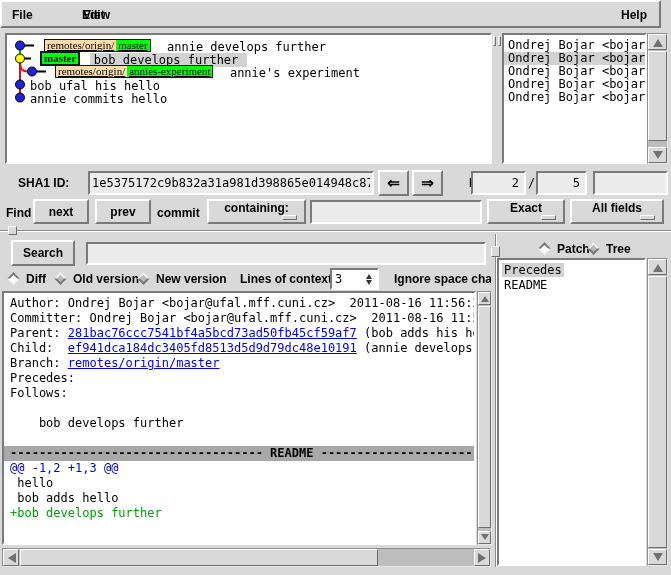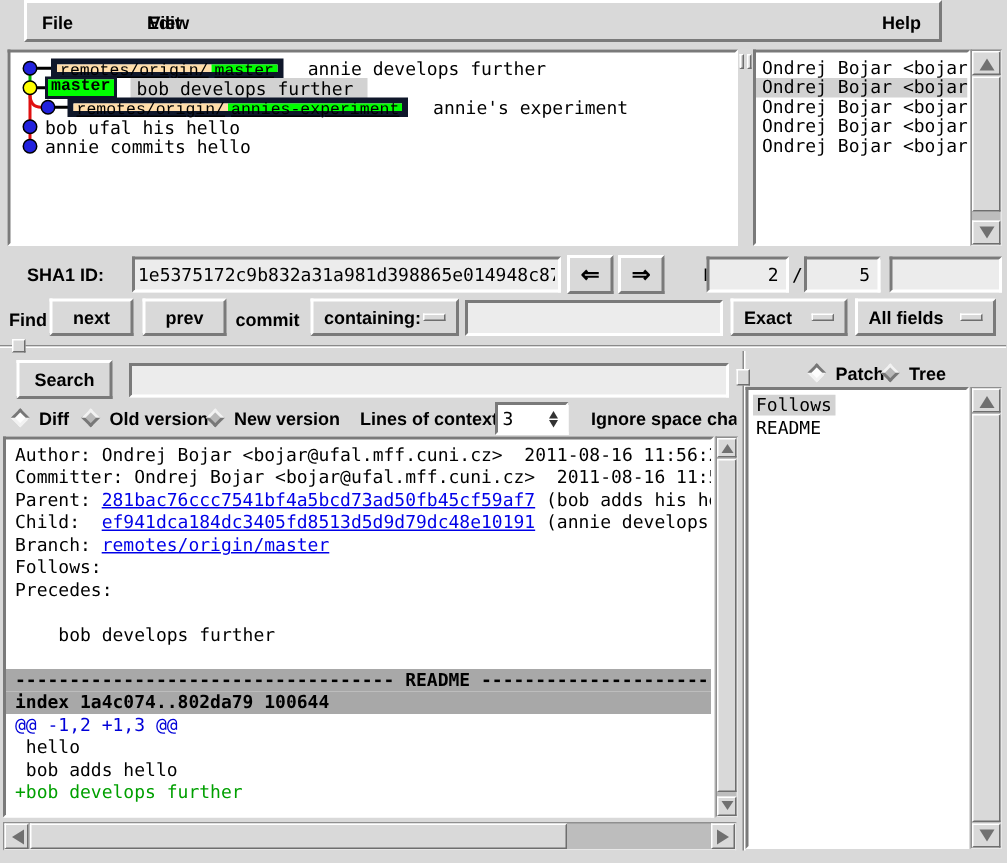--- a/index.html
+++ b/index.html
@@ -8,29 +8,29 @@
          font-family: "Liberation Sans", sans-serif; overflow: hidden; }
   .abs { position: absolute; }
   .b   { font-weight: bold; font-size: 12px; color: #000; }
   .mono{ font-family: "DejaVu Sans Mono", monospace; font-size: 12px; color: #000; }
   .raised { background: #d9d9d9; border: 2px solid; border-color: #ffffff #7a7a7a #7a7a7a #ffffff; }
   .sunken { border: 2px solid; border-color: #7a7a7a #ffffff #ffffff #7a7a7a; }
   .entry  { background: #ececec; font-family: "DejaVu Sans Mono", monospace; font-size: 12px; color:#000; outline:none; }
   .white  { background: #ffffff; }
   .btn { display: flex; align-items: center; justify-content: center;
          font-weight: bold; font-size: 12px; color: #000; cursor: default; }
-  .omenu { display: flex; align-items: center; padding: 0 7px; font-weight: bold; font-size: 12px; color:#000; }
+  .omenu { display: flex; align-items: center; padding: 0 7px; font-weight: bold; font-size: 12px; color:#000;flex-direction:column; }
   .omenu .ind { width: 15px; height: 5px; background: #d9d9d9; margin-left: auto;
                 border: 1px solid; border-color: #fff #6e6e6e #6e6e6e #fff; }
   .diamond { width: 9px; height: 9px; transform: rotate(45deg); background: #b9b9b9;
              border: 2px solid; border-color: #f2f2f2 #777 #777 #f2f2f2; }
   .diamond.on { background: #fdfdfd; border-color: #777 #f2f2f2 #f2f2f2 #777; }
   .grow { position: absolute; height: 13px; line-height: 13px; white-space: nowrap; }
-  .tag { display: inline-flex; border: 4px solid #0f172a; height: 13px; line-height: 11px;
-         font-family: Liberation Mono, monospace; font-size: 11px; vertical-align: top; }
+  .tag { display: inline-flex; border: 1px solid #0f172a; height: 13px; line-height: 11px;
+         font-family: Liberation Serif, serif; font-size: 11px; vertical-align: top; margin-left: 10px; }
   .tag .seg { padding: 0 2px; text-decoration: underline; }
   .seg.remote { background: #ffddaa; }
   .seg.head   { background: #00ff00; }
   .tag.cur { border-width: 2px; height: 15px; margin-top: -1px; font-weight: bold; }
   .tag.cur .seg { text-decoration: none; }
   .selbg { background: #d2d2d2; }
   .lrow { height: 13px; line-height: 13px; padding-left: 4px; white-space: nowrap; overflow: hidden; }
   .dl { white-space: pre; height: 15px; line-height: 15px; padding-left: 6px; overflow: hidden; }
   .link { color: #0000e8; text-decoration: underline; }
   .hunk { color: #0000d8; }
@@ -47,21 +47,21 @@
   .grip { background: #d9d9d9; border: 1px solid; border-color: #fff #6e6e6e #6e6e6e #fff; }
   .spin-arrow-up   { width:0;height:0;border:3px solid transparent;border-bottom:5px solid #333; }
   .spin-arrow-down { width:0;height:0;border:3px solid transparent;border-top:5px solid #333; }
   input.entry { border: 2px solid; border-color: #7a7a7a #ffffff #ffffff #7a7a7a; }
 </style>
 </head>
 <body>
 
 <div id="win">
 
-  <div class="abs raised" style="left:16px;top:0;width:612px;height:28px;">
+  <div class="abs raised" style="left:0;top:0;width:661px;height:28px;">
     <span class="abs b" style="left:10px;top:6px;">File</span>
     <span class="abs b" style="left:44px;top:6px;padding-left:36px;">Edit</span>
     <span class="abs b" style="left:81px;top:6px;">View</span>
     <span class="abs b" style="right:12px;top:6px;">Help</span>
   </div>
 
   <div class="abs sunken white" style="left:5px;top:33px;width:487px;height:131px;overflow:hidden;">
     <svg class="abs" style="left:0;top:0;" width="44" height="127">
       <line x1="13" y1="10.5" x2="27" y2="10.5" stroke="#000" stroke-width="2"></line>
       <line x1="13" y1="23.5" x2="24" y2="23.5" stroke="#000" stroke-width="2"></line>
@@ -191,27 +191,26 @@
     </div>
     <span class="abs b" style="left:394px;top:5px;white-space:nowrap;">Ignore space chang</span>
   </div>
 
   <div class="abs sunken white" style="left:2px;top:291px;width:474px;height:254px;overflow:hidden;padding-top:3px;">
     <div class="dl mono"><span class="b" style="font-family:'DejaVu Sans Mono',monospace;font-weight:normal;">Author:</span><span> Ondrej Bojar &lt;bojar@ufal.mff.cuni.cz&gt;  2011-08-16 11:56:24</span></div>
     <div class="dl mono"><span>Committer:</span><span> Ondrej Bojar &lt;bojar@ufal.mff.cuni.cz&gt;  2011-08-16 11:56:24</span></div>
     <div class="dl mono"><span>Parent: </span><span class="link">281bac76ccc7541bf4a5bcd73ad50fb45cf59af7</span><span> (bob adds his hello)</span></div>
     <div class="dl mono"><span>Child:  </span><span class="link">ef941dca184dc3405fd8513d5d9d79dc48e10191</span><span> (annie develops further)</span></div>
     <div class="dl mono"><span>Branch: </span><span class="link">remotes/origin/master</span></div>
+    <div class="dl mono"><span>Precedes: </span></div>
     <div class="dl mono"><span>Follows: </span></div>
-    <div class="dl mono"><span>Precedes: </span></div>
     <div class="dl mono"></div>
     <div class="dl mono">    bob develops further</div>
     <div class="dl mono"></div>
     <div class="dl mono dhdr">----------------------------------- README -----------------------------------</div>
-    <div class="dl mono dhdr">index 1a4c074..802da79 100644</div>
     <div class="dl mono hunk">@@ -1,2 +1,3 @@</div>
     <div class="dl mono"> hello</div>
     <div class="dl mono"> bob adds hello</div>
     <div class="dl mono addln">+bob develops further</div>
   </div>
 
   <div class="abs sbtrough" style="left:477px;top:291px;width:15px;height:254px;">
     <div class="abs sbbtn" style="left:0;top:0;width:13px;height:13px;">
         <div class="tri-up" style="border-width:4px;border-bottom-width:6px;margin-top:-3px;"></div>
       </div>
@@ -230,21 +229,21 @@
         <div class="tri-right"></div>
       </div>
   </div>
 
   <div class="abs diamond on" style="left:540px;top:244px;"></div>
   <span class="abs b" style="left:557px;top:242px;">Patch</span>
   <div class="abs diamond" style="left:589px;top:244px;"></div>
   <span class="abs b" style="left:606px;top:242px;">Tree</span>
 
   <div class="abs sunken white" style="left:497px;top:258px;width:149px;height:308px;overflow:hidden;padding-top:3px;">
-    <div class="dl mono" style="padding-left:3px;"><span class="selbg" style="padding:0 2px;">Follows</span></div>
+    <div class="dl mono" style="padding-left:3px;"><span class="selbg" style="padding:0 2px;">Precedes</span></div>
     <div class="dl mono" style="padding-left:5px;"><span>README</span></div>
   </div>
 
   <div class="abs sbtrough" style="left:647px;top:258px;width:21px;height:308px;">
     <div class="abs sbbtn" style="left:0;top:0;width:19px;height:16px;">
         <div class="tri-up"></div>
       </div>
     <div class="abs sbthumb" style="left:0;top:17px;width:19px;height:272px;"></div>
     <div class="abs sbbtn" style="left:0;bottom:0;width:19px;height:16px;">
         <div class="tri-down"></div>

